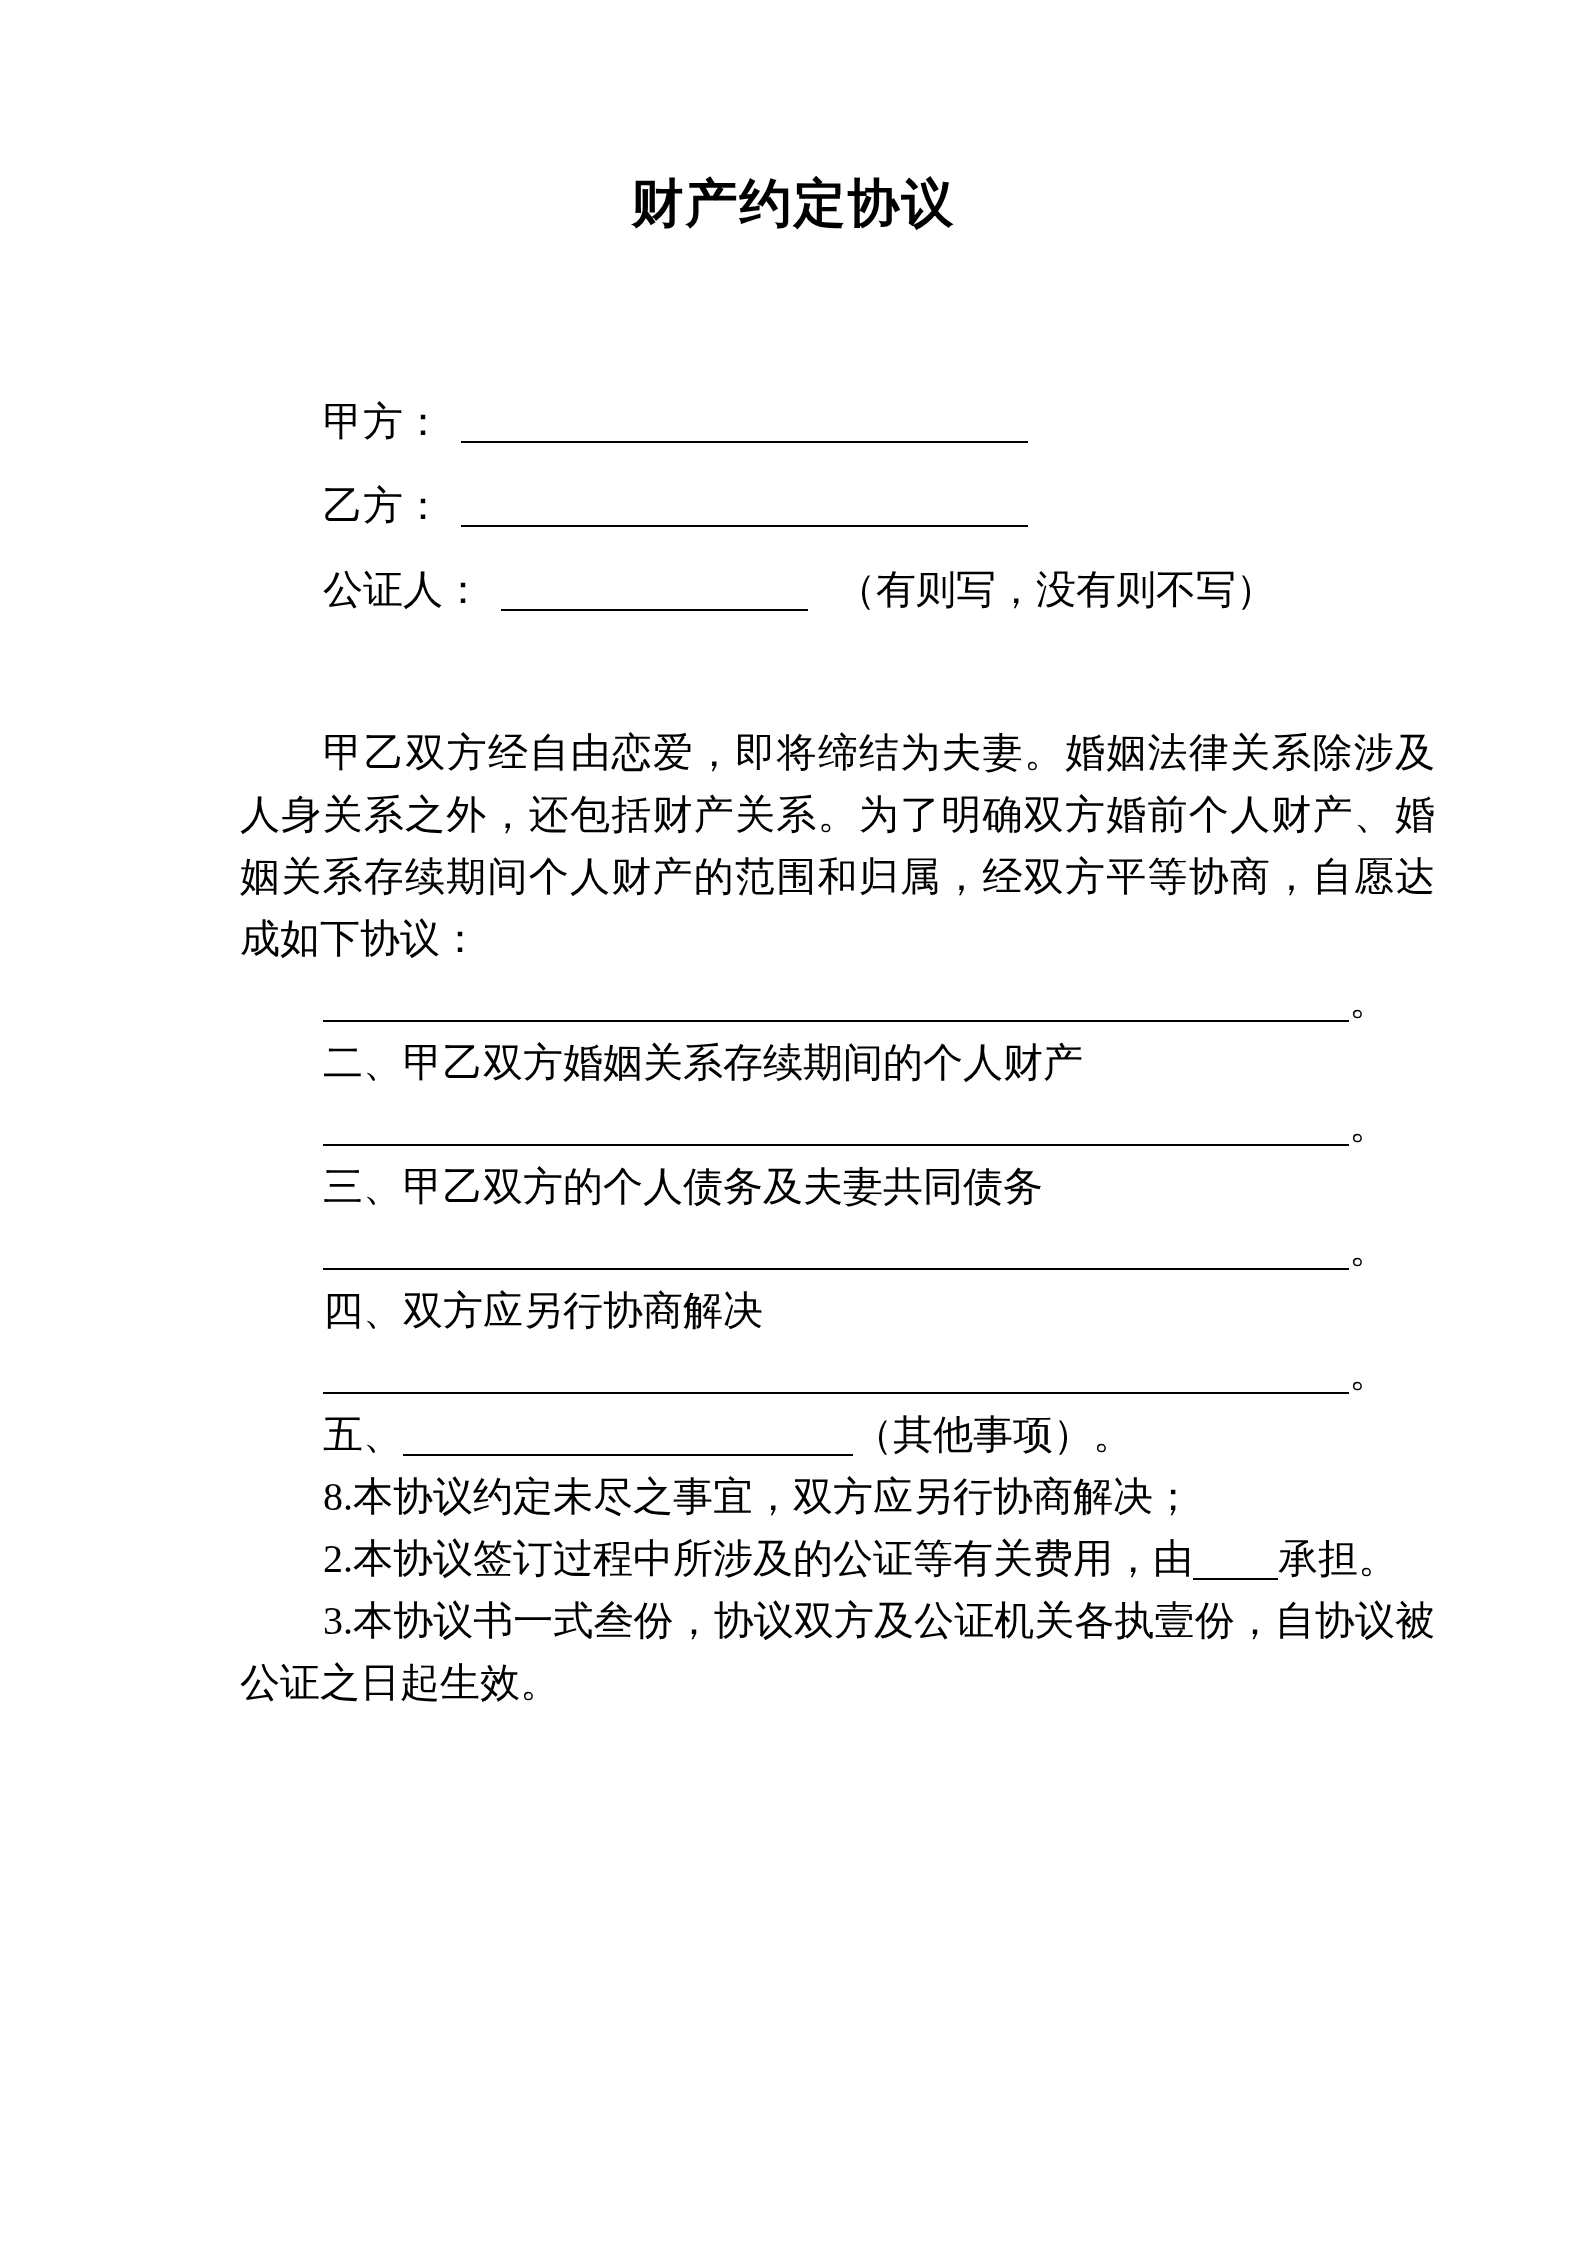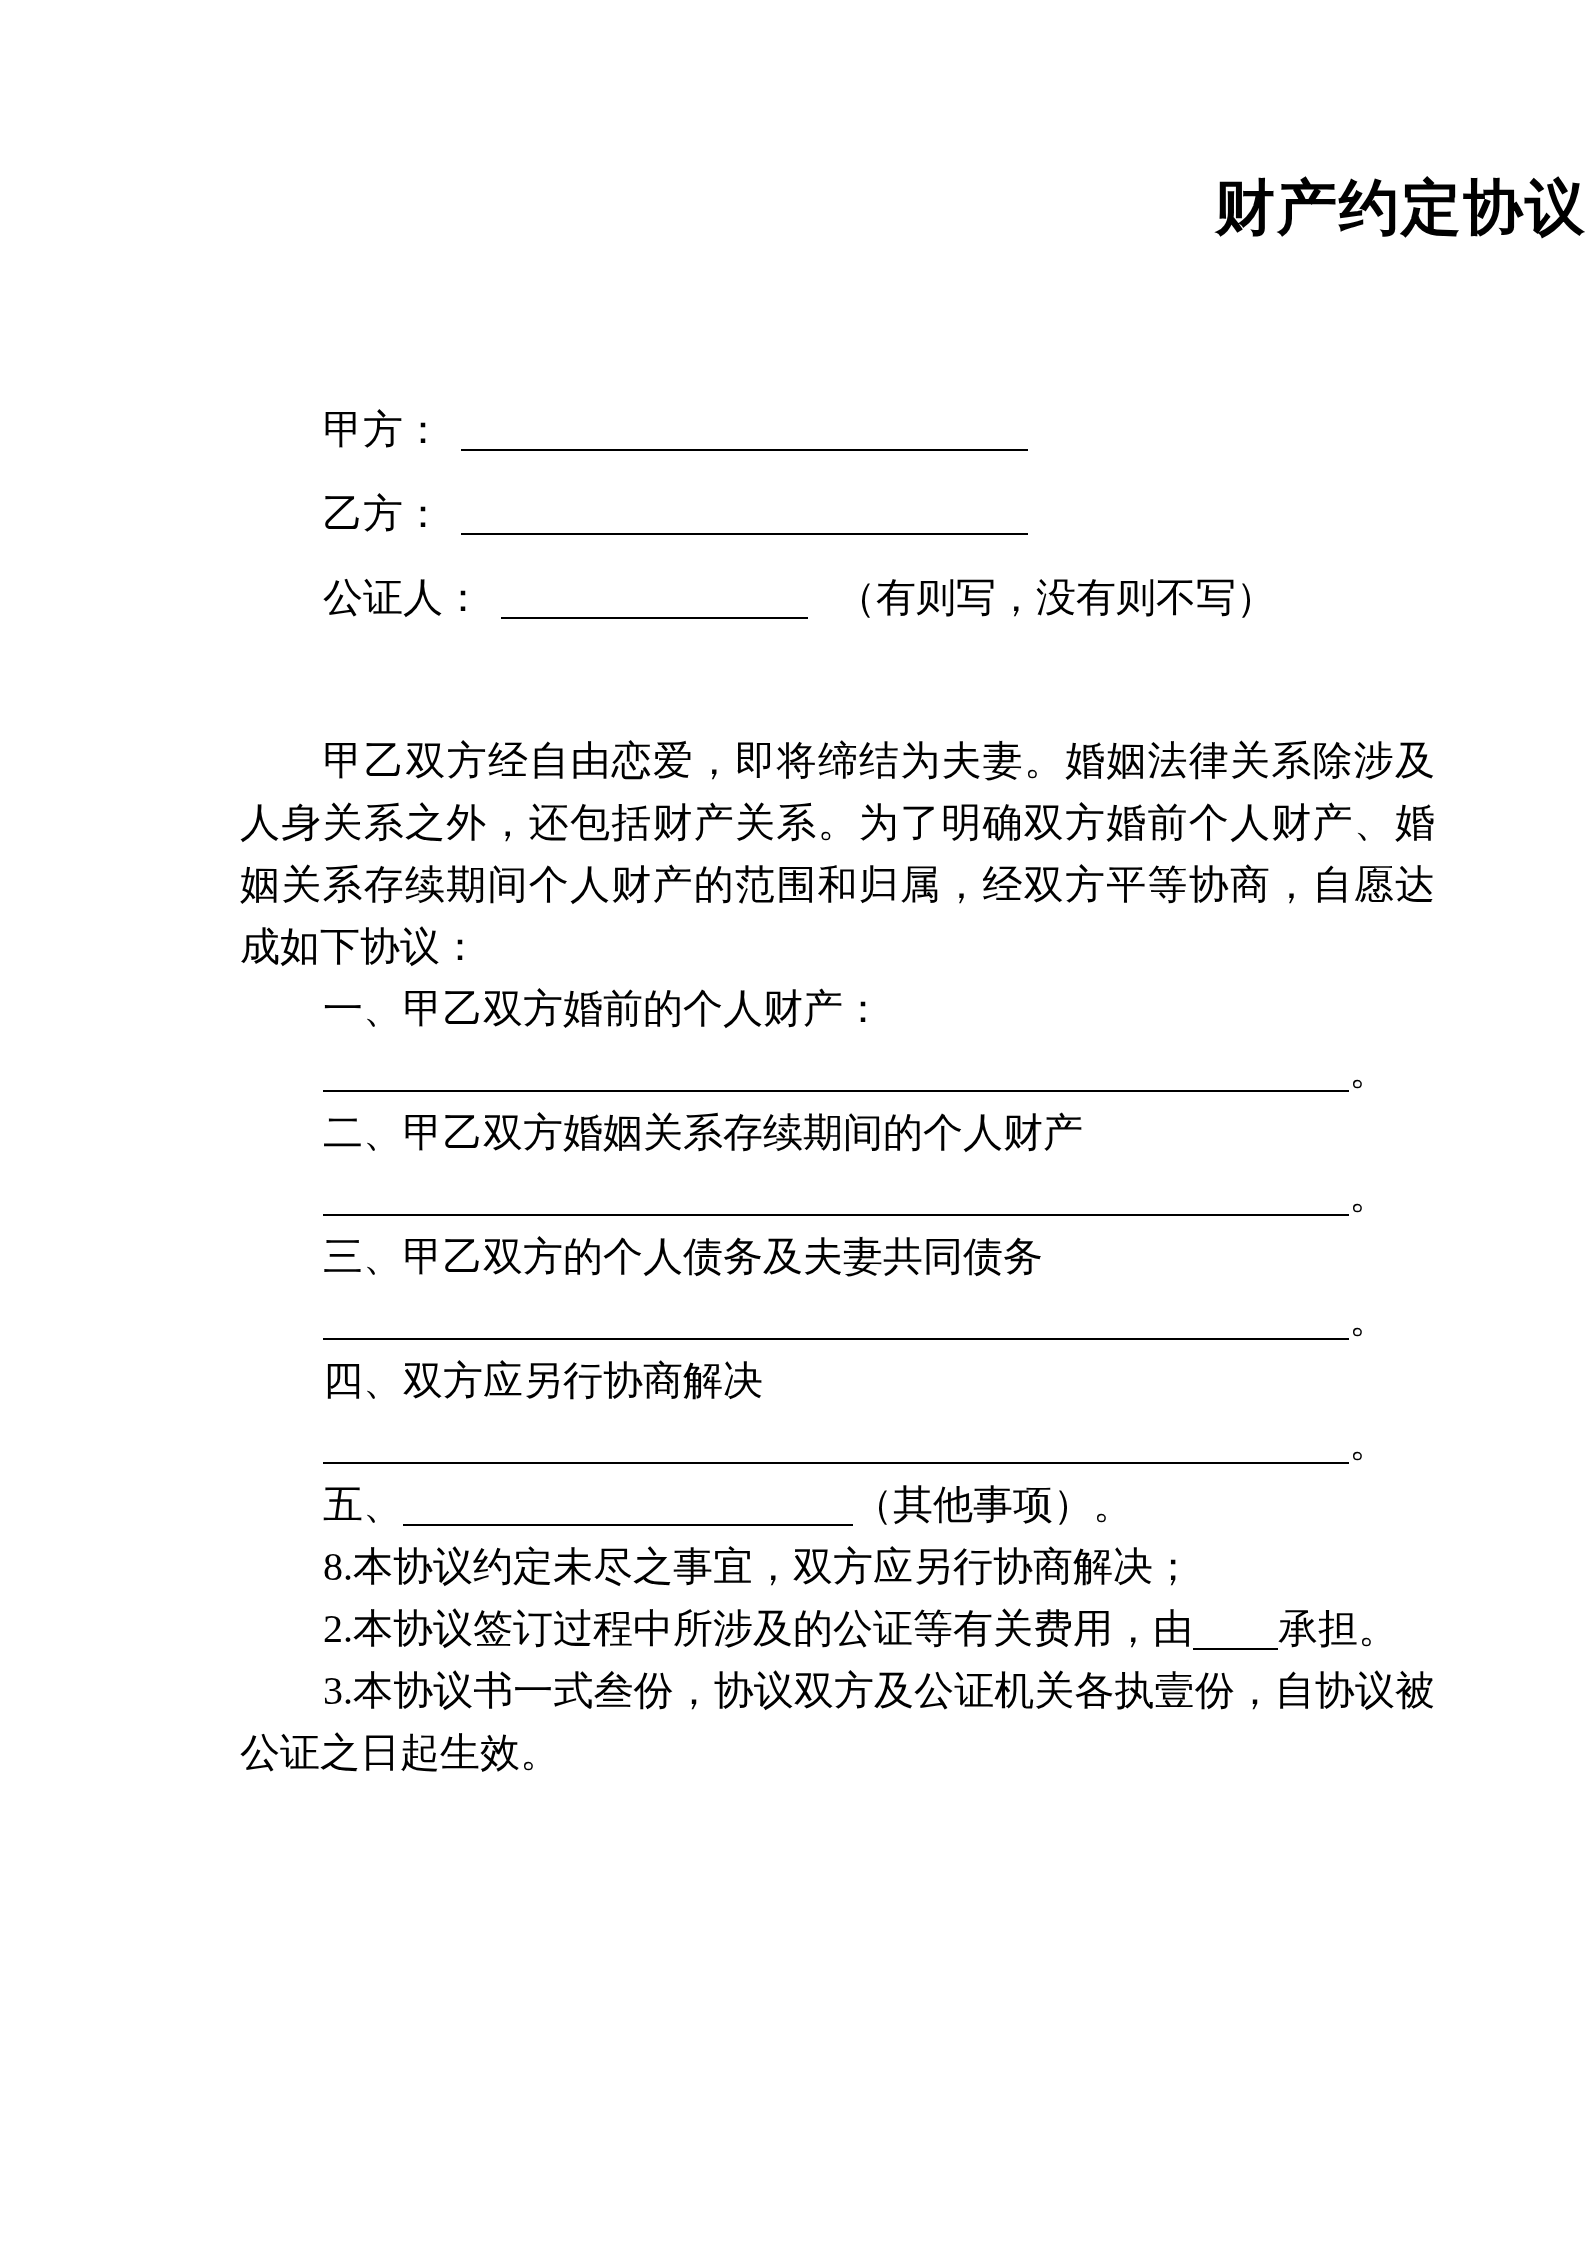--- a/index.html
+++ b/index.html
@@ -9,22 +9,22 @@
     width:1587px; height:2245px;
     margin:0 auto;
     background:#ffffff;
     color:#000000;
     font-family:"Liberation Serif","DejaVu Serif",serif;
     font-size:40px;
     overflow:hidden;
   }
   .title {
     padding-top:178px;
-    text-align:right;
-    font-size:60px;
+    text-align:center;
+    font-size:52px;
     font-weight:700;
     line-height:1;
     letter-spacing:2px;
   }
   .content { padding:0 152px 0 240px; }
 
   
   .blank {
     display:inline-block;
     height:0;
@@ -78,21 +78,20 @@
       </p>
       <p class="party-row">
         <span class="party-label">公证人：</span><span class="blank bl-notary"></span><span class="party-note">（有则写，没有则不写）</span>
       </p>
     </div>
 
     <p class="intro">甲乙双方经自由恋爱，即将缔结为夫妻。婚姻法律关系除涉及人身关系之外，还包括财产关系。为了明确双方婚前个人财产、婚姻关系存续期间个人财产的范围和归属，经双方平等协商，自愿达成如下协议：</p>
 
     <div class="sections">
 
-      <p class="row indent">一、甲乙双方婚前的个人财产：</p>
       <p class="row indent"><span class="blank bl-section"></span><span>。</span></p>
 
       <p class="row indent">二、甲乙双方婚姻关系存续期间的个人财产</p>
       <p class="row indent"><span class="blank bl-section"></span><span>。</span></p>
 
       <p class="row indent">三、甲乙双方的个人债务及夫妻共同债务</p>
       <p class="row indent"><span class="blank bl-section"></span><span>。</span></p>
 
       <p class="row indent">四、双方应另行协商解决</p>
       <p class="row indent"><span class="blank bl-section"></span><span>。</span></p>

